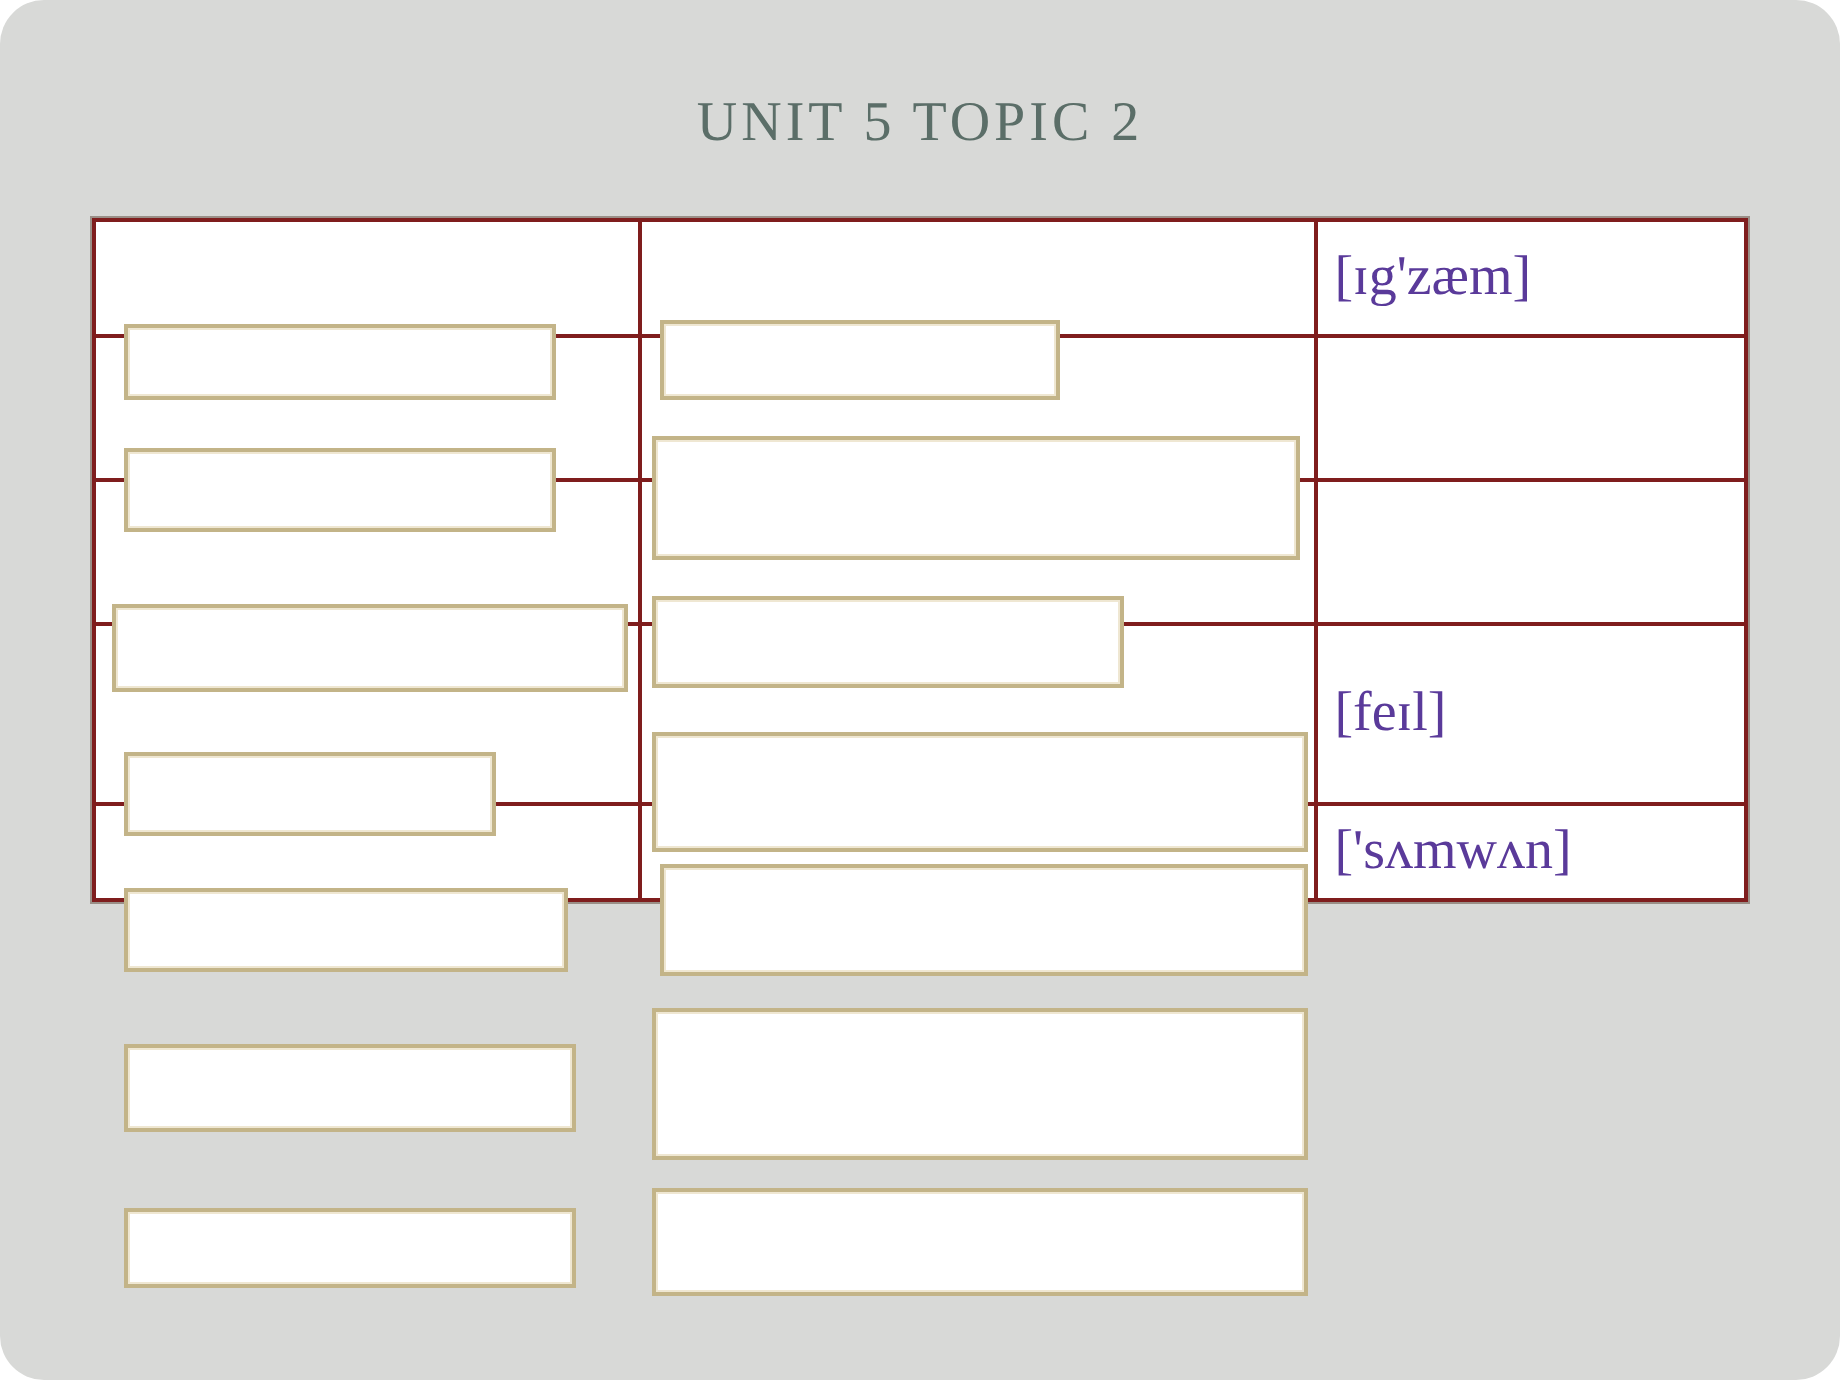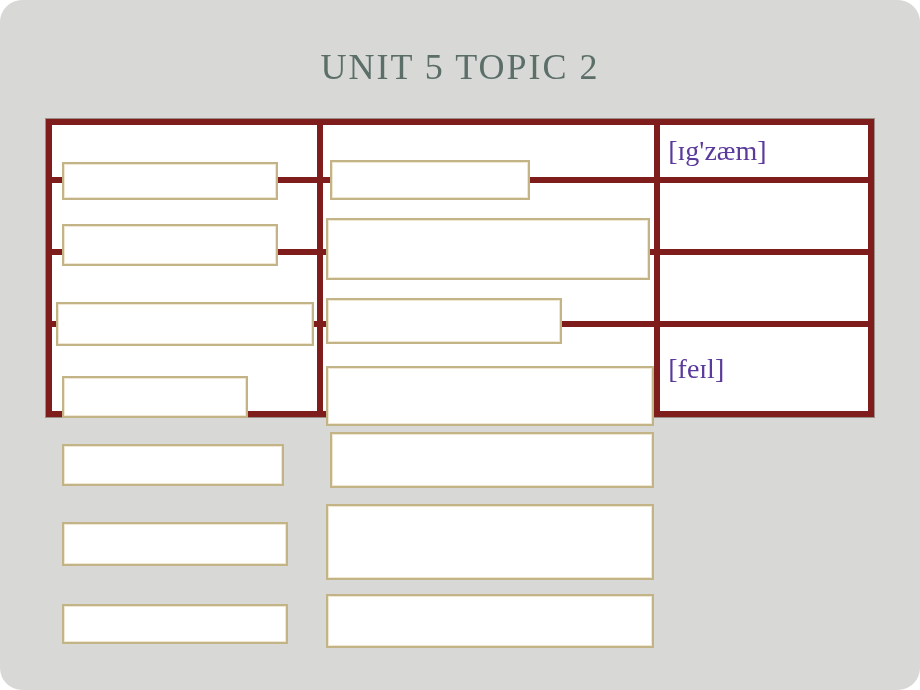--- a/index.html
+++ b/index.html
@@ -16,21 +16,21 @@
     box-sizing: border-box;
     margin: 0;
     width: 920px;
     height: 690px;
     background: #d8d9d7;
     border-radius: 22px;
     padding: 28px 42px 0 42px;
   }
   .title {
     text-align: center;
-    font-size: 36px;
+    font-size: 28px;
     letter-spacing: 2px;
     color: #5b6e68;
     font-weight: 400;
     margin: 18px 0 30px 0;
     font-family: "Trajan Pro", "Palatino Linotype", Georgia, serif;
   }
   .table-wrap {
     background: #ffffff;
     border: 1px solid #9a8f87;
     box-sizing: border-box;
@@ -39,21 +39,21 @@
   }
   table {
     width: 100%;
     border-collapse: collapse;
     table-layout: fixed;
   }
   col.col1 { width: 33%; }
   col.col2 { width: 41%; }
   col.col3 { width: 26%; }
   td {
-    border: 6px solid #7f1d1d;
+    border: 2px solid #7f1d1d;
     vertical-align: middle;
     padding: 6px 8px;
     box-sizing: border-box;
     position: relative;
   }
   tr.r0 td { height: 58px; }
   tr.r1 td { height: 78px; }
   tr.r2 td { height: 72px; }
   tr.r3 td { height: 70px; }
   tr.r4 td { height: 72px; }
@@ -134,20 +134,25 @@
         <tr class="r4">
           <td></td>
           <td></td>
           <td><span class="ipa"></span></td>
         </tr>
         <tr class="r5">
           <td></td>
           <td></td>
           <td><span class="ipa">[feɪl]</span></td>
         </tr>
+        <tr class="r6">
+          <td></td>
+          <td></td>
+          <td><span class="ipa">['sʌmwʌn]</span></td>
+        </tr>
       </tbody>
     </table>
   </div>
 
   <div class="covers">
     <div class="cover-box b-r0c0"></div>
     <div class="cover-box b-r0c1"></div>
     <div class="cover-box b-r1c0"></div>
     <div class="cover-box b-r1c1"></div>
     <div class="cover-box b-r2c0"></div>

